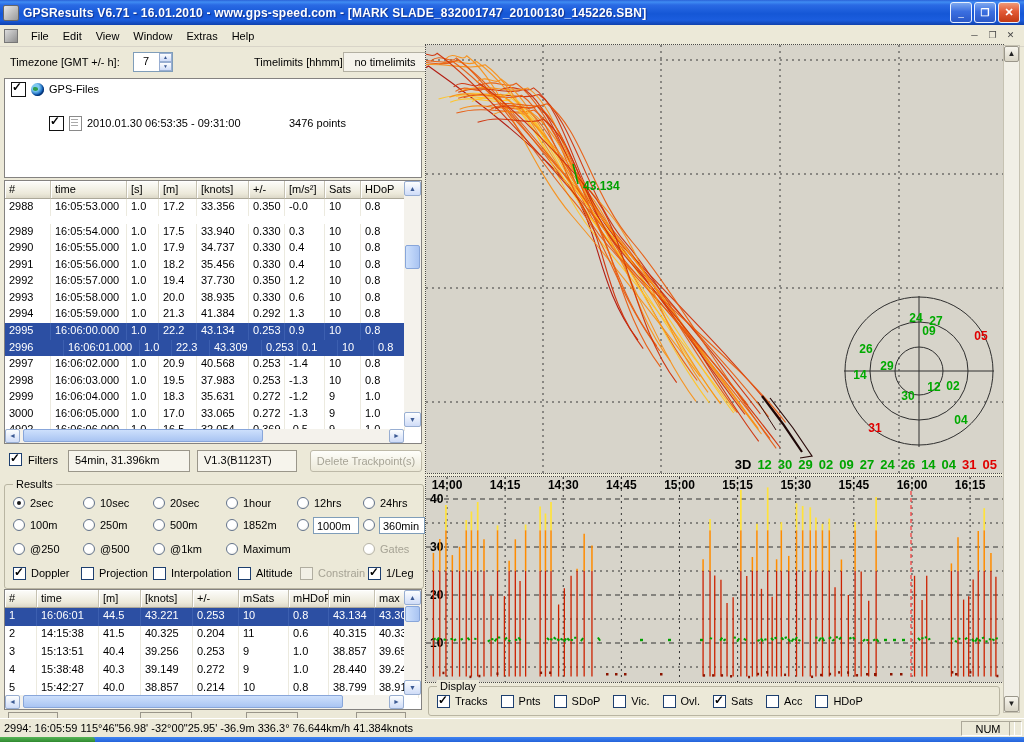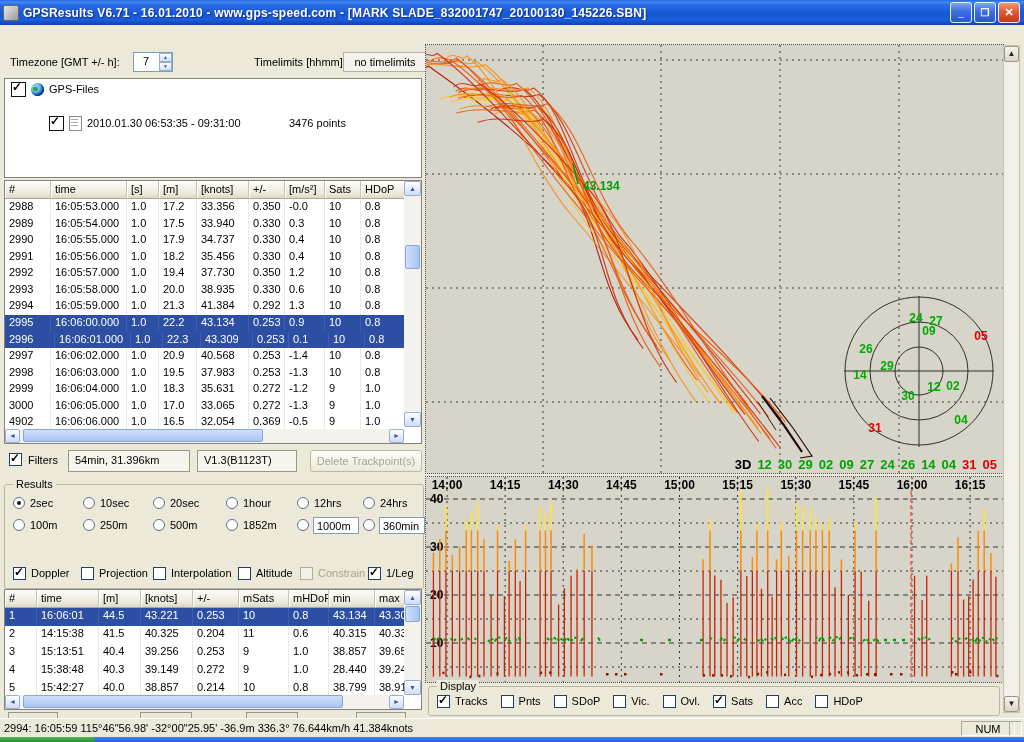--- a/index.html
+++ b/index.html
@@ -137,20 +137,36 @@
         </span>
       <span class="tbtn">
           <span class="g g-rest"></span>
         </span>
       <span class="tbtn close">
           <span class="g g-close"></span>
         </span>
     </span>
   </div>
 
+  <div class="menubar">
+    <span class="doc-ico"></span>
+    <span id="menu-items" style="display:flex">
+        <span class="menu-item">File</span>
+        <span class="menu-item">Edit</span>
+        <span class="menu-item">View</span>
+        <span class="menu-item">Window</span>
+        <span class="menu-item">Extras</span>
+        <span class="menu-item">Help</span>
+      </span>
+    <span class="mdi">
+      <span>─</span>
+      <span>❐</span>
+      <span>✕</span>
+    </span>
+  </div>
 
   <div class="tz-row">
     <span class="tz-label">Timezone [GMT +/- h]:</span>
     <span class="spinbox">
       <span class="val">7</span>
       <span class="spin-up">▲</span>
       <span class="spin-dn">▼</span>
     </span>
     <span class="tl-label">Timelimits [hhmm]:</span>
     <span class="tl-box">no timelimits</span>
@@ -191,21 +207,21 @@
           <div class="td" style="width: 46px;">2988</div>
           <div class="td" style="width: 76px;">16:05:53.000</div>
           <div class="td" style="width: 32px;">1.0</div>
           <div class="td" style="width: 38px;">17.2</div>
           <div class="td" style="width: 52px;">33.356</div>
           <div class="td" style="width: 36px;">0.350</div>
           <div class="td" style="width: 40px;">-0.0</div>
           <div class="td" style="width: 36px;">10</div>
           <div class="td" style="width: 44px;">0.8</div>
         </div>
-        <div class="tr" style="height: 16.57px;">
+        <div class="tr" style="height: 16.57px; margin-top: 8px;">
           <div class="td" style="width: 46px;">2989</div>
           <div class="td" style="width: 76px;">16:05:54.000</div>
           <div class="td" style="width: 32px;">1.0</div>
           <div class="td" style="width: 38px;">17.5</div>
           <div class="td" style="width: 52px;">33.940</div>
           <div class="td" style="width: 36px;">0.330</div>
           <div class="td" style="width: 40px;">0.3</div>
           <div class="td" style="width: 36px;">10</div>
           <div class="td" style="width: 44px;">0.8</div>
         </div>
@@ -269,21 +285,21 @@
           <div class="td" style="width: 76px;">16:06:00.000</div>
           <div class="td" style="width: 32px;">1.0</div>
           <div class="td" style="width: 38px;">22.2</div>
           <div class="td" style="width: 52px;">43.134</div>
           <div class="td" style="width: 36px;">0.253</div>
           <div class="td" style="width: 40px;">0.9</div>
           <div class="td" style="width: 36px;">10</div>
           <div class="td" style="width: 44px;">0.8</div>
         </div>
         <div class="tr sel" style="height: 16.57px;">
-          <div class="td" style="width: 50px;">2996</div>
+          <div class="td" style="width: 59px;">2996</div>
           <div class="td" style="width: 76px;">16:06:01.000</div>
           <div class="td" style="width: 32px;">1.0</div>
           <div class="td" style="width: 38px;">22.3</div>
           <div class="td" style="width: 52px;">43.309</div>
           <div class="td" style="width: 36px;">0.253</div>
           <div class="td" style="width: 40px;">0.1</div>
           <div class="td" style="width: 36px;">10</div>
           <div class="td" style="width: 44px;">0.8</div>
         </div>
         <div class="tr" style="height: 16.57px;">
@@ -407,20 +423,43 @@
           <span class="xp-radio"></span>
           <span class="optlab">1852m</span>
         </div>
         <div class="opt">
           <span class="xp-radio"></span>
           <input class="mini-input" value="1000m" style="">
         </div>
         <div class="opt">
           <span class="xp-radio"></span>
           <input class="mini-input" value="360min" style="">
+        </div>
+      </div>
+    <div class="res-grid" id="res-row2" style="top:56px;">
+        <div class="opt">
+          <span class="xp-radio"></span>
+          <span class="optlab">@250</span>
+        </div>
+        <div class="opt">
+          <span class="xp-radio"></span>
+          <span class="optlab">@500</span>
+        </div>
+        <div class="opt">
+          <span class="xp-radio"></span>
+          <span class="optlab">@1km</span>
+        </div>
+        <div class="opt">
+          <span class="xp-radio"></span>
+          <span class="optlab">Maximum</span>
+        </div>
+        <div class="opt"></div>
+        <div class="opt">
+          <span class="xp-radio dis"></span>
+          <span class="optlab dis-lab">Gates</span>
         </div>
       </div>
     <div class="res-grid" id="res-row3" style="top:80px;grid-template-columns:68px 72px 85px 62px 68px auto;">
         <div class="opt">
           <span class="xp-check on"></span>
           <span class="optlab">Doppler</span>
         </div>
         <div class="opt">
           <span class="xp-check"></span>
           <span class="optlab">Projection</span>

